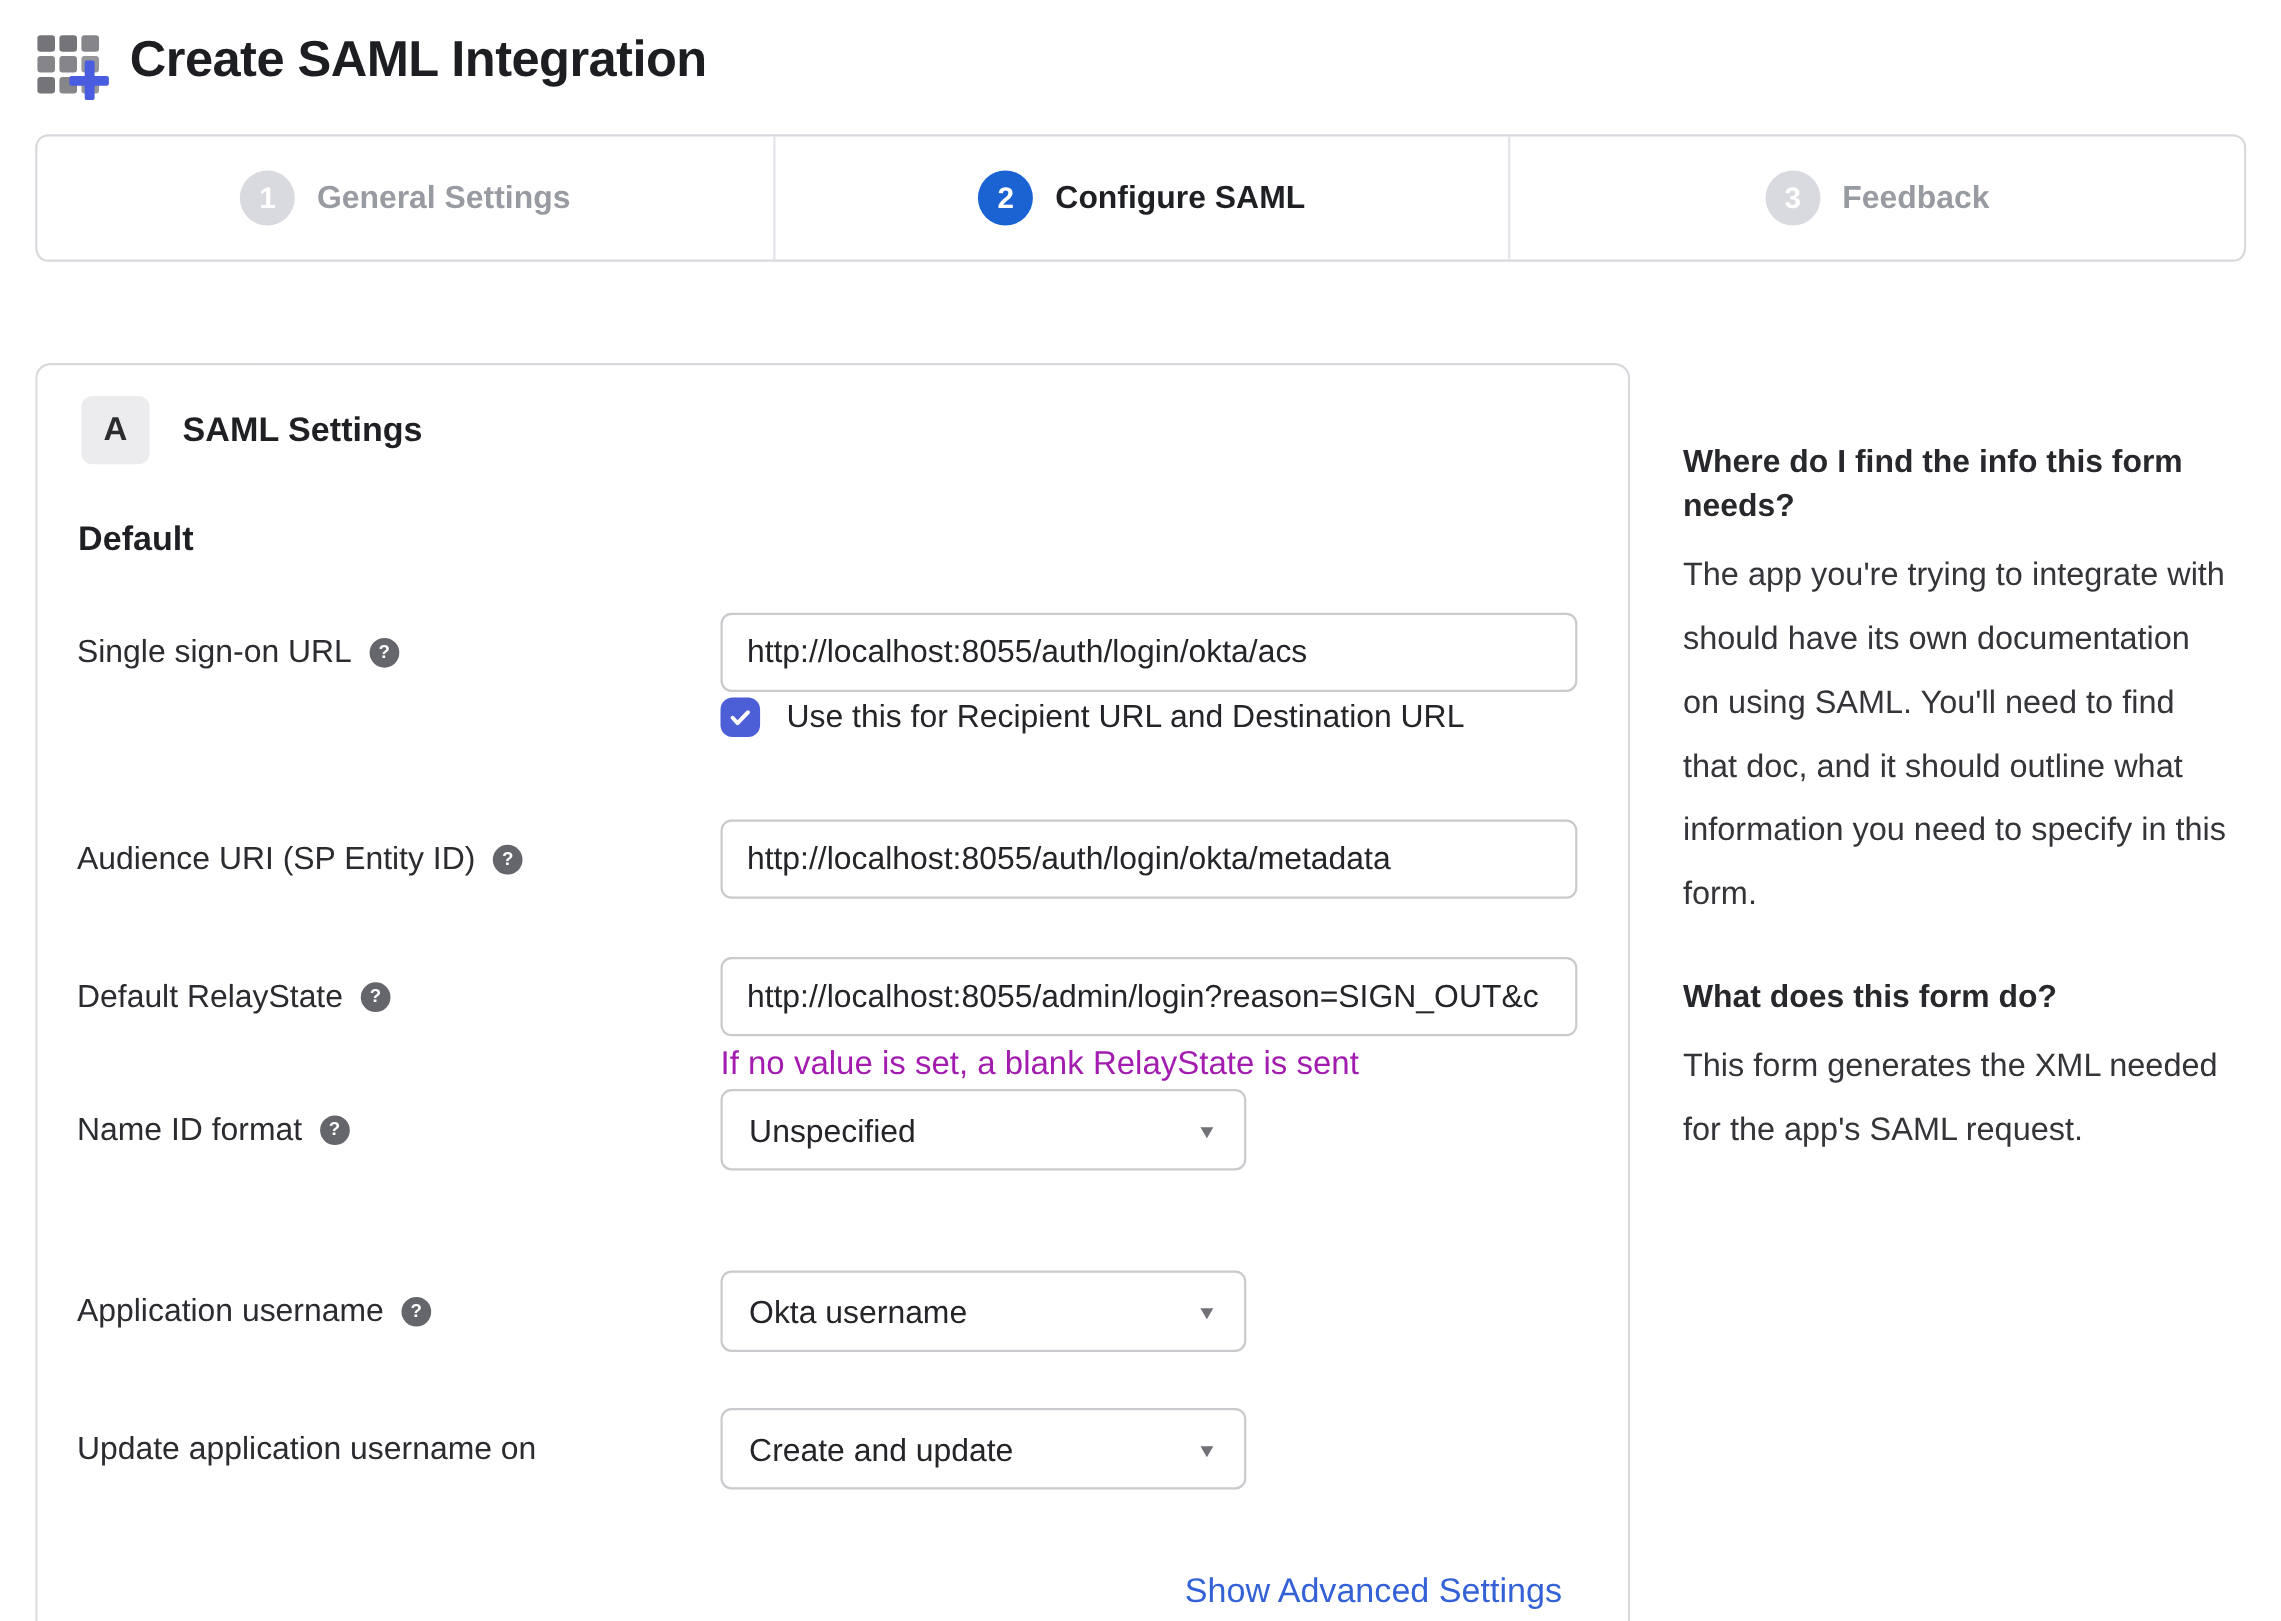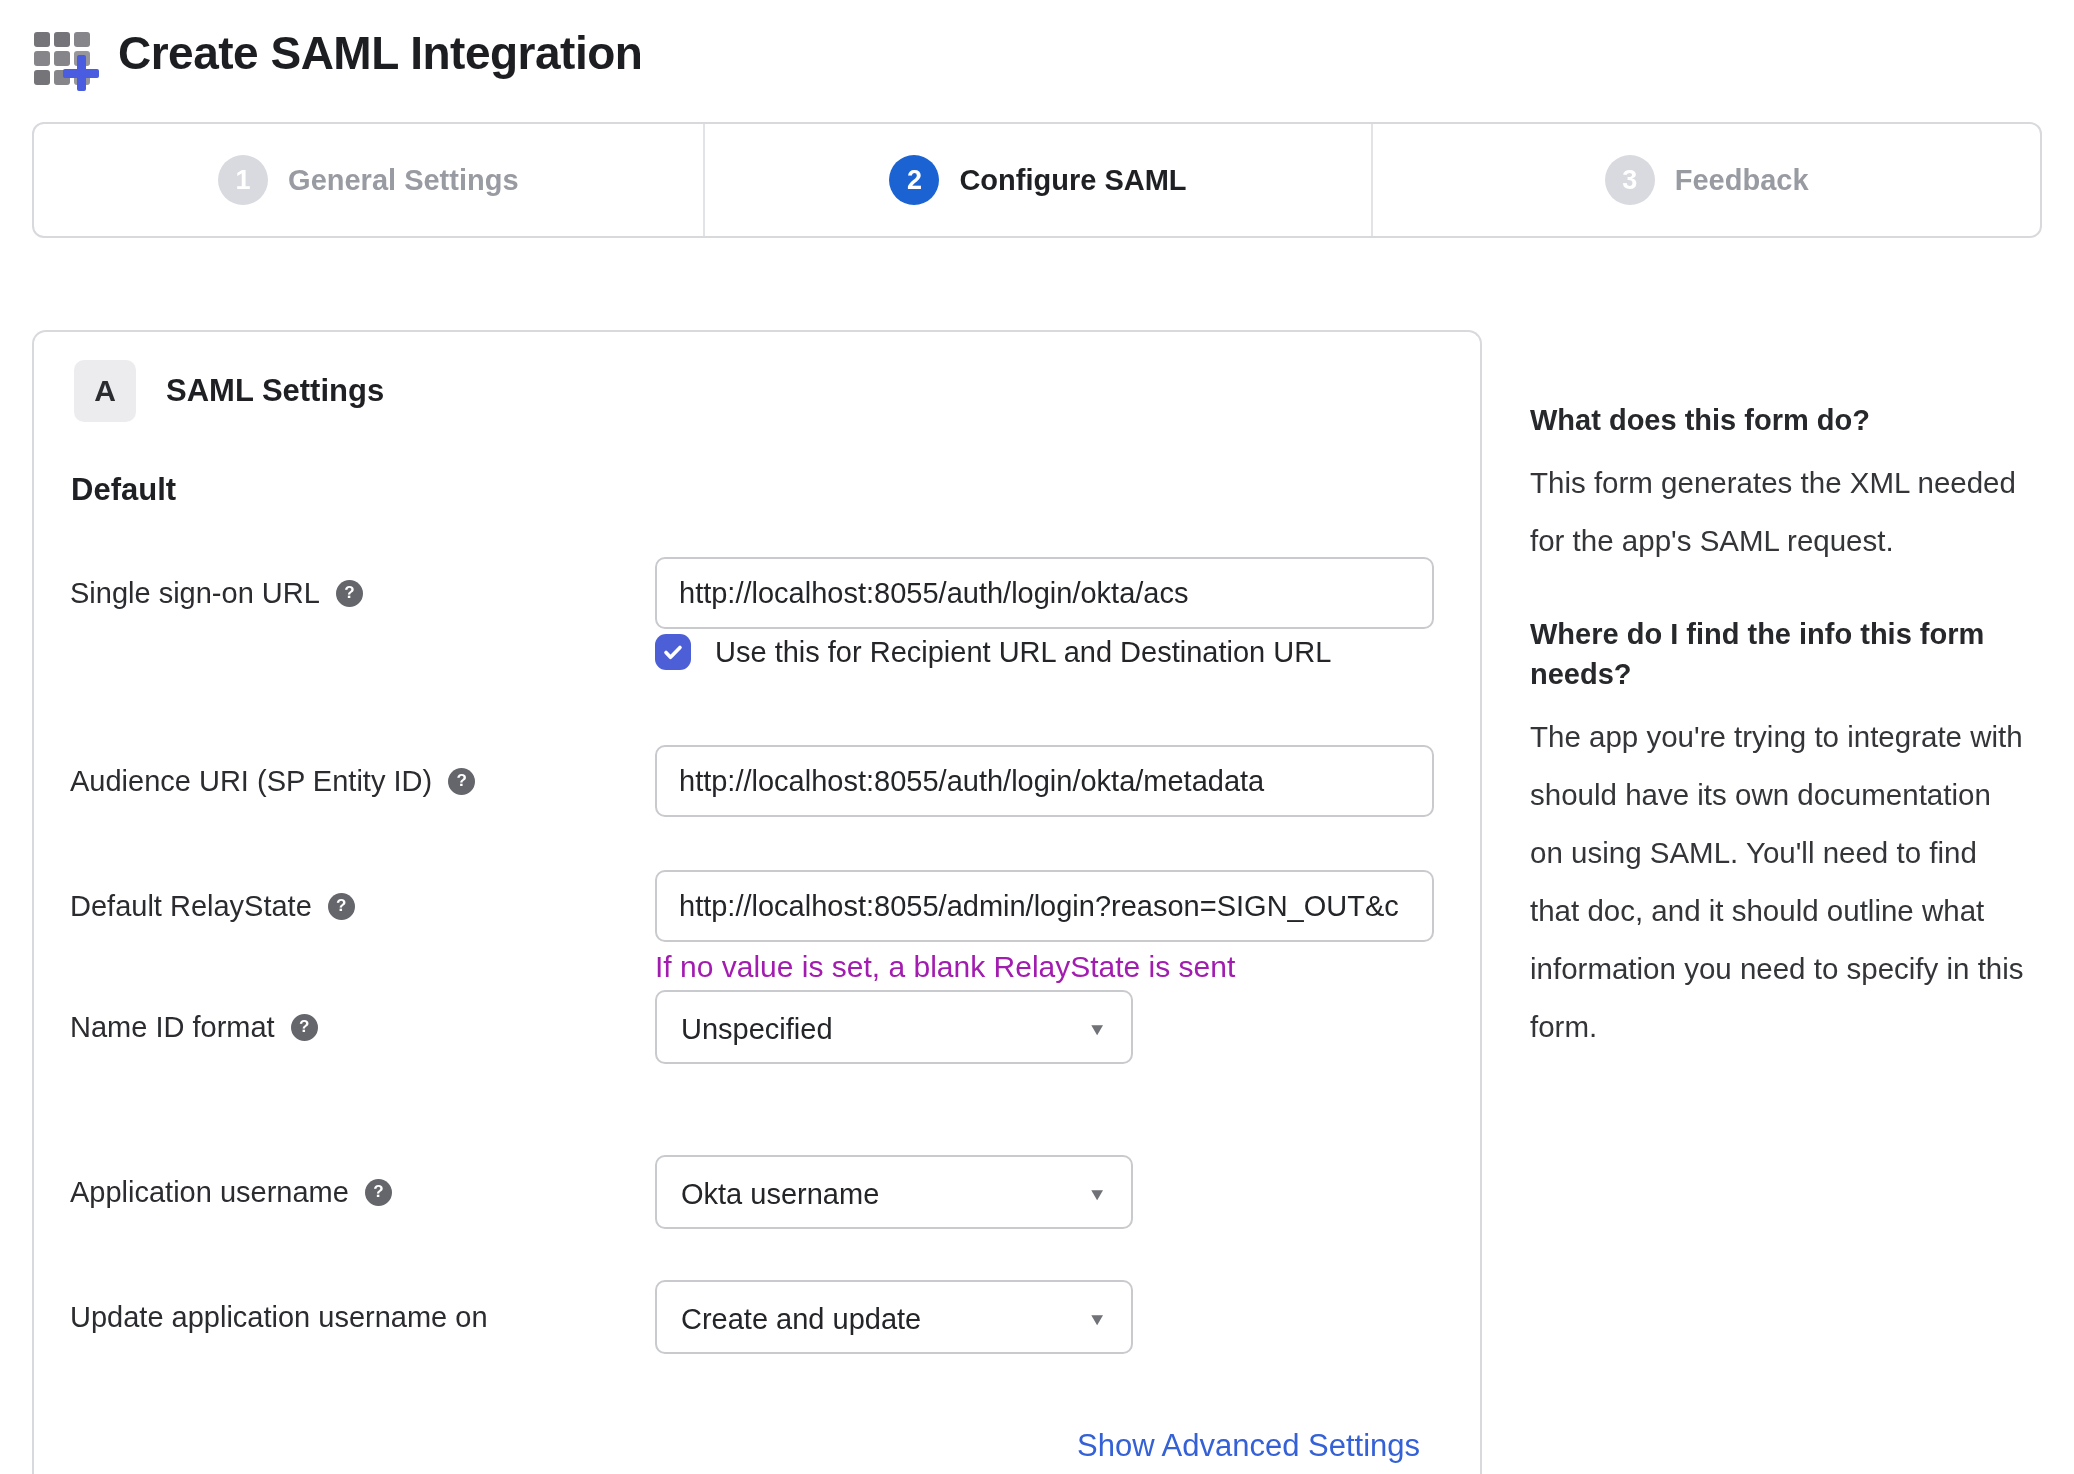--- a/index.html
+++ b/index.html
@@ -235,20 +235,20 @@
     </div>
   </div>
 
   <div class="link-row">
     <a class="adv-link">Show Advanced Settings</a>
   </div>
 </main>
 
 <aside class="sidebar">
   <section>
+    <h4>Where do I find the info this form needs?</h4>
+    <p>The app you're trying to integrate with should have its own documentation on using SAML. You'll need to find that doc, and it should outline what information you need to specify in this form.</p>
+  </section>
+  <section>
     <h4>What does this form do?</h4>
     <p>This form generates the XML needed for the app's SAML request.</p>
   </section>
-  <section>
-    <h4>Where do I find the info this form needs?</h4>
-    <p>The app you're trying to integrate with should have its own documentation on using SAML. You'll need to find that doc, and it should outline what information you need to specify in this form.</p>
-  </section>
 </aside>
 
 </body></html>

